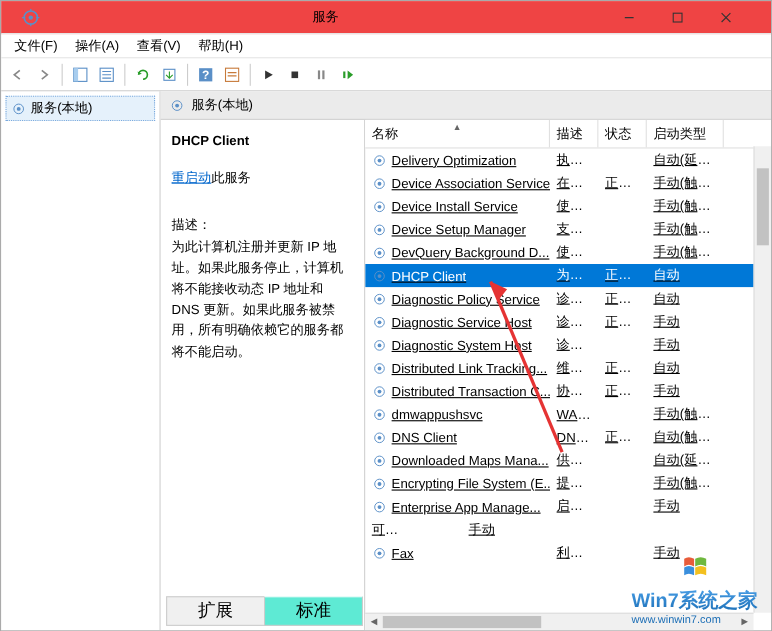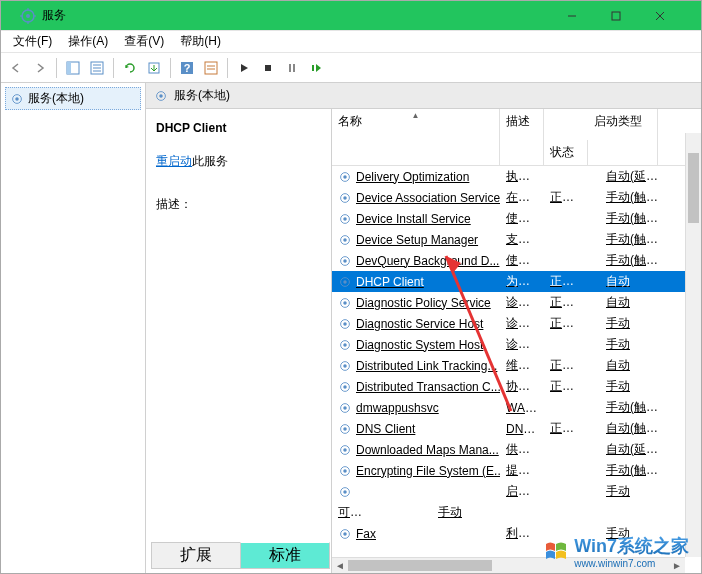--- a/index.html
+++ b/index.html
@@ -11,22 +11,23 @@
   height: 574px;
   overflow: hidden;
   position: relative;
   border: 1px solid #aaa;
 }
 .titlebar {
   height: 30px;
   display: flex;
   align-items: center;
   padding: 0 19px;
-  background: #22c55e;
+  background: #ef4444;
   border-bottom: 1px solid #e5e5e5;
+  text-align: center;
 }
 .titlebar .ticon {
   width: 16px; height: 16px; margin-right: 6px;
 }
 .titlebar .title { flex: 1; }
 .win-controls { display: flex; }
 .win-controls div {
   width: 44px; height: 28px;
   display: flex; align-items: center; justify-content: center;
   font-size: 12px; color: #333;
@@ -102,21 +103,21 @@
   background: #fff;
 }
 .list-header div {
   padding: 4px 6px;
   border-right: 1px solid #e0e0e0;
   font-weight: normal;
   position: relative;
 }
 .col-name { width: 168px; }
 .col-desc { width: 44px; }
-.col-status { width: 44px; margin-top: 31px; }
+.col-status { width: 44px; }
 .col-start { width: 70px; }
 .sort-arrow {
   position: absolute;
   left: 50%;
   top: 2px;
   transform: translateX(-50%);
   font-size: 8px;
   color: #666;
 }
 .list-rows {
@@ -127,21 +128,21 @@
 .row {
   display: flex;
   height: 21px;
   align-items: center;
   white-space: nowrap;
 }
 .row .c { padding: 0 6px; overflow: hidden; text-overflow: ellipsis; }
 .row .c-name { width: 168px; display: flex; align-items: center; gap: 4px; }
 .row .c-desc { width: 44px; }
 .row .c-status { width: 44px; }
-.row .c-start { width: 70px; margin-left: 12px; }
+.row .c-start { width: 70px; }
 .row.selected { background: #0078d7; color: #fff; }
 .svc-icon {
   display: inline-flex;
   width: 14px; height: 14px;
   flex-shrink: 0;
 }
 .scrollbar-v {
   position: absolute; right: 0; top: 24px; bottom: 16px;
   width: 16px;
   background: #f0f0f0;
@@ -179,20 +180,21 @@
 }
 .tabs div.active {
   background: #5eead4;
   border-top-color: #fff;
 }
 .watermark {
   position: absolute;
   right: 12px; bottom: 4px;
   display: flex; align-items: center; gap: 4px;
   font-family: "SimHei", sans-serif;
+  flex-direction: column;
 }
 .watermark .big {
   font-size: 18px; font-weight: bold;
   background: linear-gradient(#4aa0e8,#1a6db5);
   -webkit-background-clip: text;
   -webkit-text-fill-color: transparent;
 }
 .watermark .small {
   font-size: 10px; color: #1a6db5;
 }
@@ -340,20 +342,21 @@
         </svg>
       <span>服务(本地)</span>
     </div>
     <div class="content-body">
       <div class="detail">
         <div class="svcname">DHCP Client</div>
         <div>
           <a>重启动</a><span>此服务</span>
         </div>
         <div class="desc-label">描述：</div>
+        <div>为此计算机注册并更新 IP 地址。如果此服务停止，计算机将不能接收动态 IP 地址和 DNS 更新。如果此服务被禁用，所有明确依赖它的服务都将不能启动。</div>
       </div>
       <div class="list-wrap">
         <div class="list-header">
           <div class="col-name"><span class="sort-arrow">▲</span><span>名称</span></div>
           <div class="col-desc">描述</div>
           <div class="col-status">状态</div>
           <div class="col-start">启动类型</div>
         </div>
         <div class="list-rows" id="rows">
             <div class="row">
@@ -535,20 +538,21 @@
               <div class="c c-desc">提供...</div>
               <div class="c c-status"></div>
               <div class="c c-start">手动(触发...</div>
             </div>
             <div class="row">
               <div class="c c-name">
                 <svg class="svc-icon" viewBox="0 0 16 16">
                   <circle cx="8" cy="8" r="5" fill="none" stroke="#5a8fc7"></circle>
                   <circle cx="8" cy="8" r="2" fill="#5a8fc7"></circle>
                 </svg>
+                <span>Enterprise App Manage...</span>
               </div>
               <div class="c c-desc">启用...</div>
               <div class="c c-status"></div>
               <div class="c c-start">手动</div>
             </div>
             <div class="row">
               <div class="c c-desc">可扩...</div>
               <div class="c c-status"></div>
               <div class="c c-start">手动</div>
             </div>

